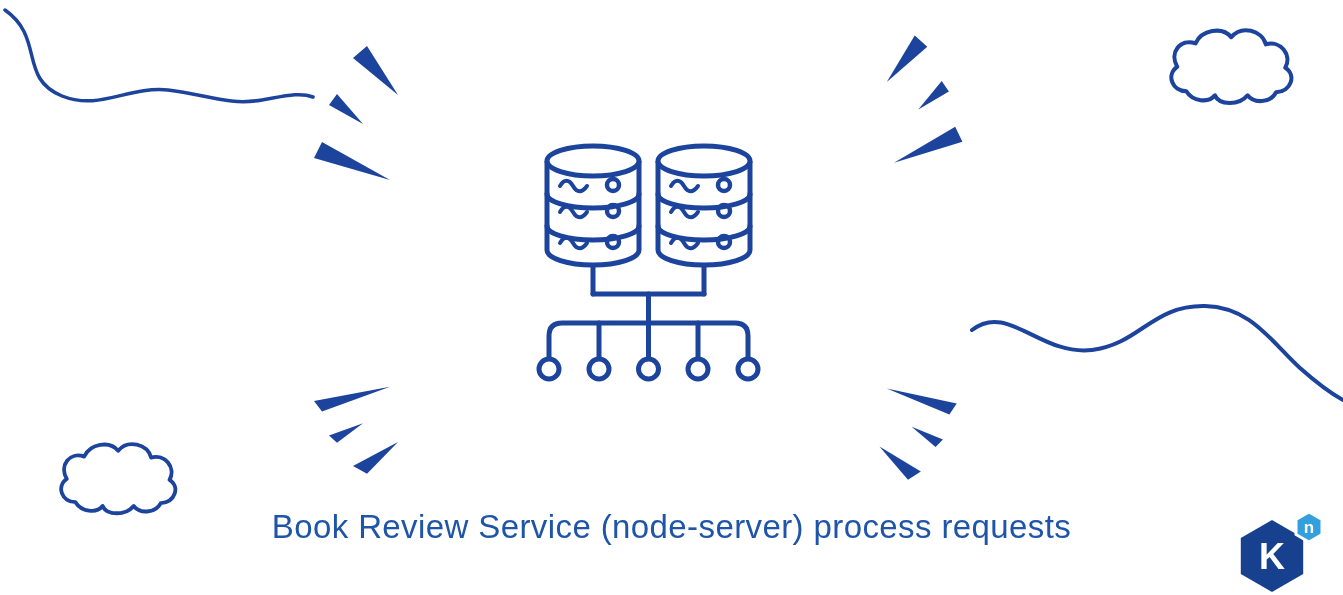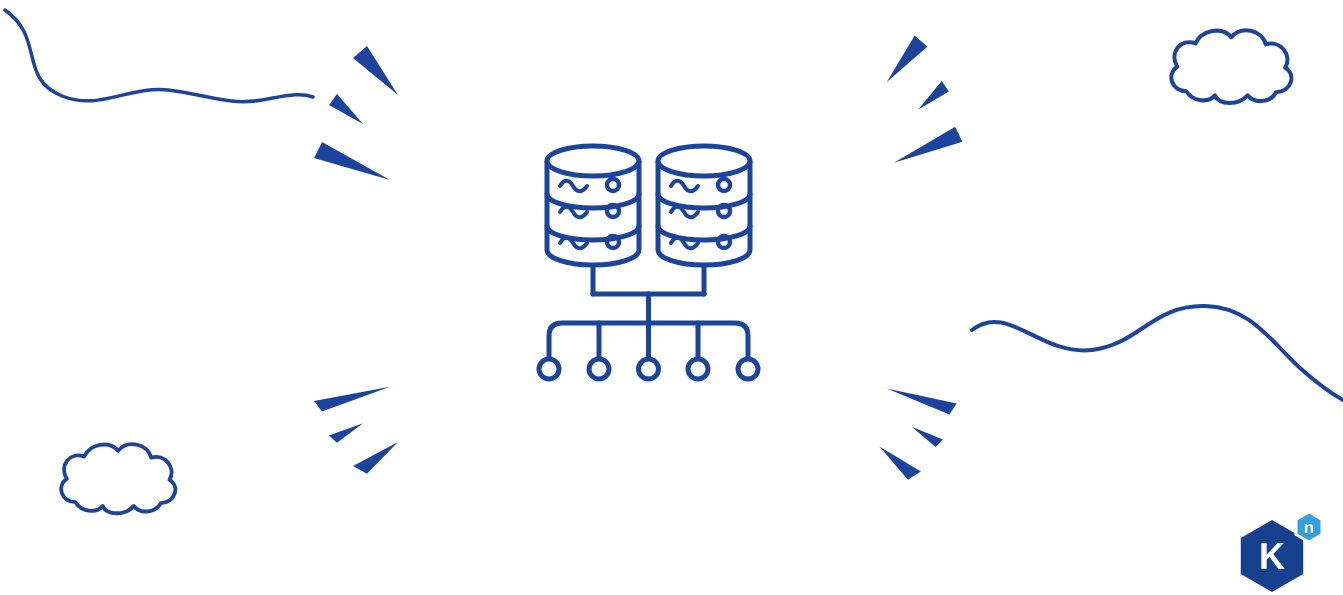--- a/index.html
+++ b/index.html
@@ -91,14 +91,15 @@
     </g>
 
     <g>
       <polygon points="1272,520 1240.8,538 1240.8,574 1272,592 1303.2,574 1303.2,538" fill="#17418f"></polygon>
       <text class="logo-letter" x="1272" y="569" text-anchor="middle" font-size="36">K</text>
       <polygon stroke="#ffffff" stroke-width="3" points="1309,512 1296,519.5 1296,534.5 1309,542 1322,534.5 1322,519.5" fill="#33a0dd"></polygon>
       <text class="logo-letter" x="1309" y="533" text-anchor="middle" font-size="17">n</text>
     </g>
   </svg>
 
+  <div class="caption">Book Review Service (node-server) process requests</div>
 
 </div>
 
 </body></html>

